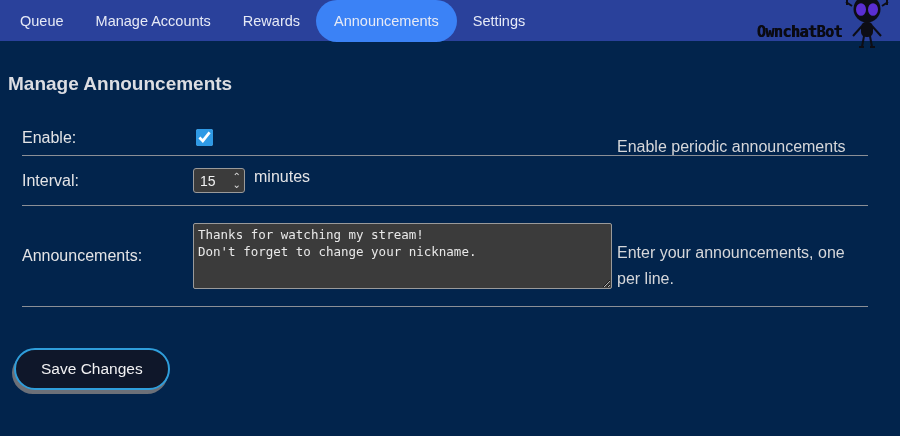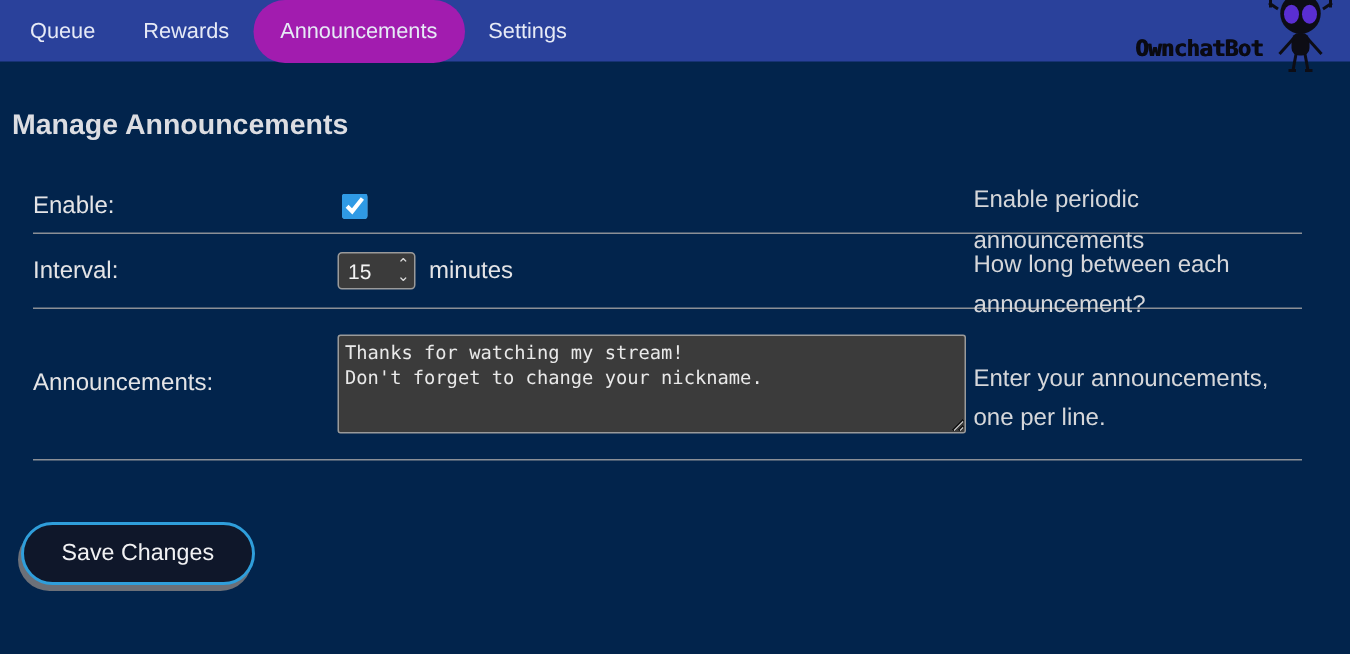--- a/index.html
+++ b/index.html
@@ -20,21 +20,21 @@
   }
   .nav-item {
     color: #e6eaf6;
     font-size: 14.5px;
     padding: 13px 16px;
     border-radius: 22px;
     cursor: pointer;
     white-space: nowrap;
   }
   .nav-item.active {
-    background: #a21caf;
+    background: #3b82f6;
     padding: 13px 18px;
   }
   .logo {
     margin-left: auto;
     display: flex;
     align-items: center;
     padding-right: 10px;
     height: 100%;
   }
   .logo-text {
@@ -71,22 +71,20 @@
   .row-announcements { height: 101px; }
 
   .col-label {
     flex: 0 0 171px;
     color: #e4e4e6;
     font-size: 16px;
   }
   .col-control {
     flex: 0 0 424px;
     display: flex;
-    align-items: center;
-    margin-left: 32px;
   }
   .col-help {
     flex: 1;
     color: #d6d7da;
     font-size: 16px;
     line-height: 1.65;
     margin-top: 20px;
   }
 
   
@@ -161,20 +159,21 @@
     cursor: pointer;
   }
 </style>
 </head>
 <body>
 
 
 
 <div class="nav">
   <div class="nav-item">Queue</div>
+  <div class="nav-item">Manage Accounts</div>
   <div class="nav-item">Rewards</div>
   <div class="nav-item active">Announcements</div>
   <div class="nav-item">Settings</div>
 
   <div class="logo">
     <span class="logo-text">OwnchatBot</span>
     <svg class="robot" width="46" height="56" viewBox="0 0 46 56">
 
       <line x1="8" y1="13" x2="2" y2="9" stroke="#0d0d15" stroke-width="2"></line>
       <line x1="3" y1="6" x2="3" y2="12" stroke="#0d0d15" stroke-width="2"></line>
@@ -215,21 +214,20 @@
     <div class="col-control">
       <div class="number-input">
         <span class="num-value">15</span>
         <span class="stepper">
           <span>⌃</span>
           <span>⌄</span>
         </span>
       </div>
       <span class="suffix">minutes</span>
     </div>
-    <div class="col-help">How long between each announcement?</div>
   </div>
 
   <div class="form-row row-announcements">
     <div class="col-label">Announcements:</div>
     <div class="col-control">
       <textarea class="announce-textarea" spellcheck="false" style="">Thanks for watching my stream!
 Don't forget to change your nickname.</textarea>
     </div>
     <div class="col-help">Enter your announcements, one per line.</div>
   </div>

